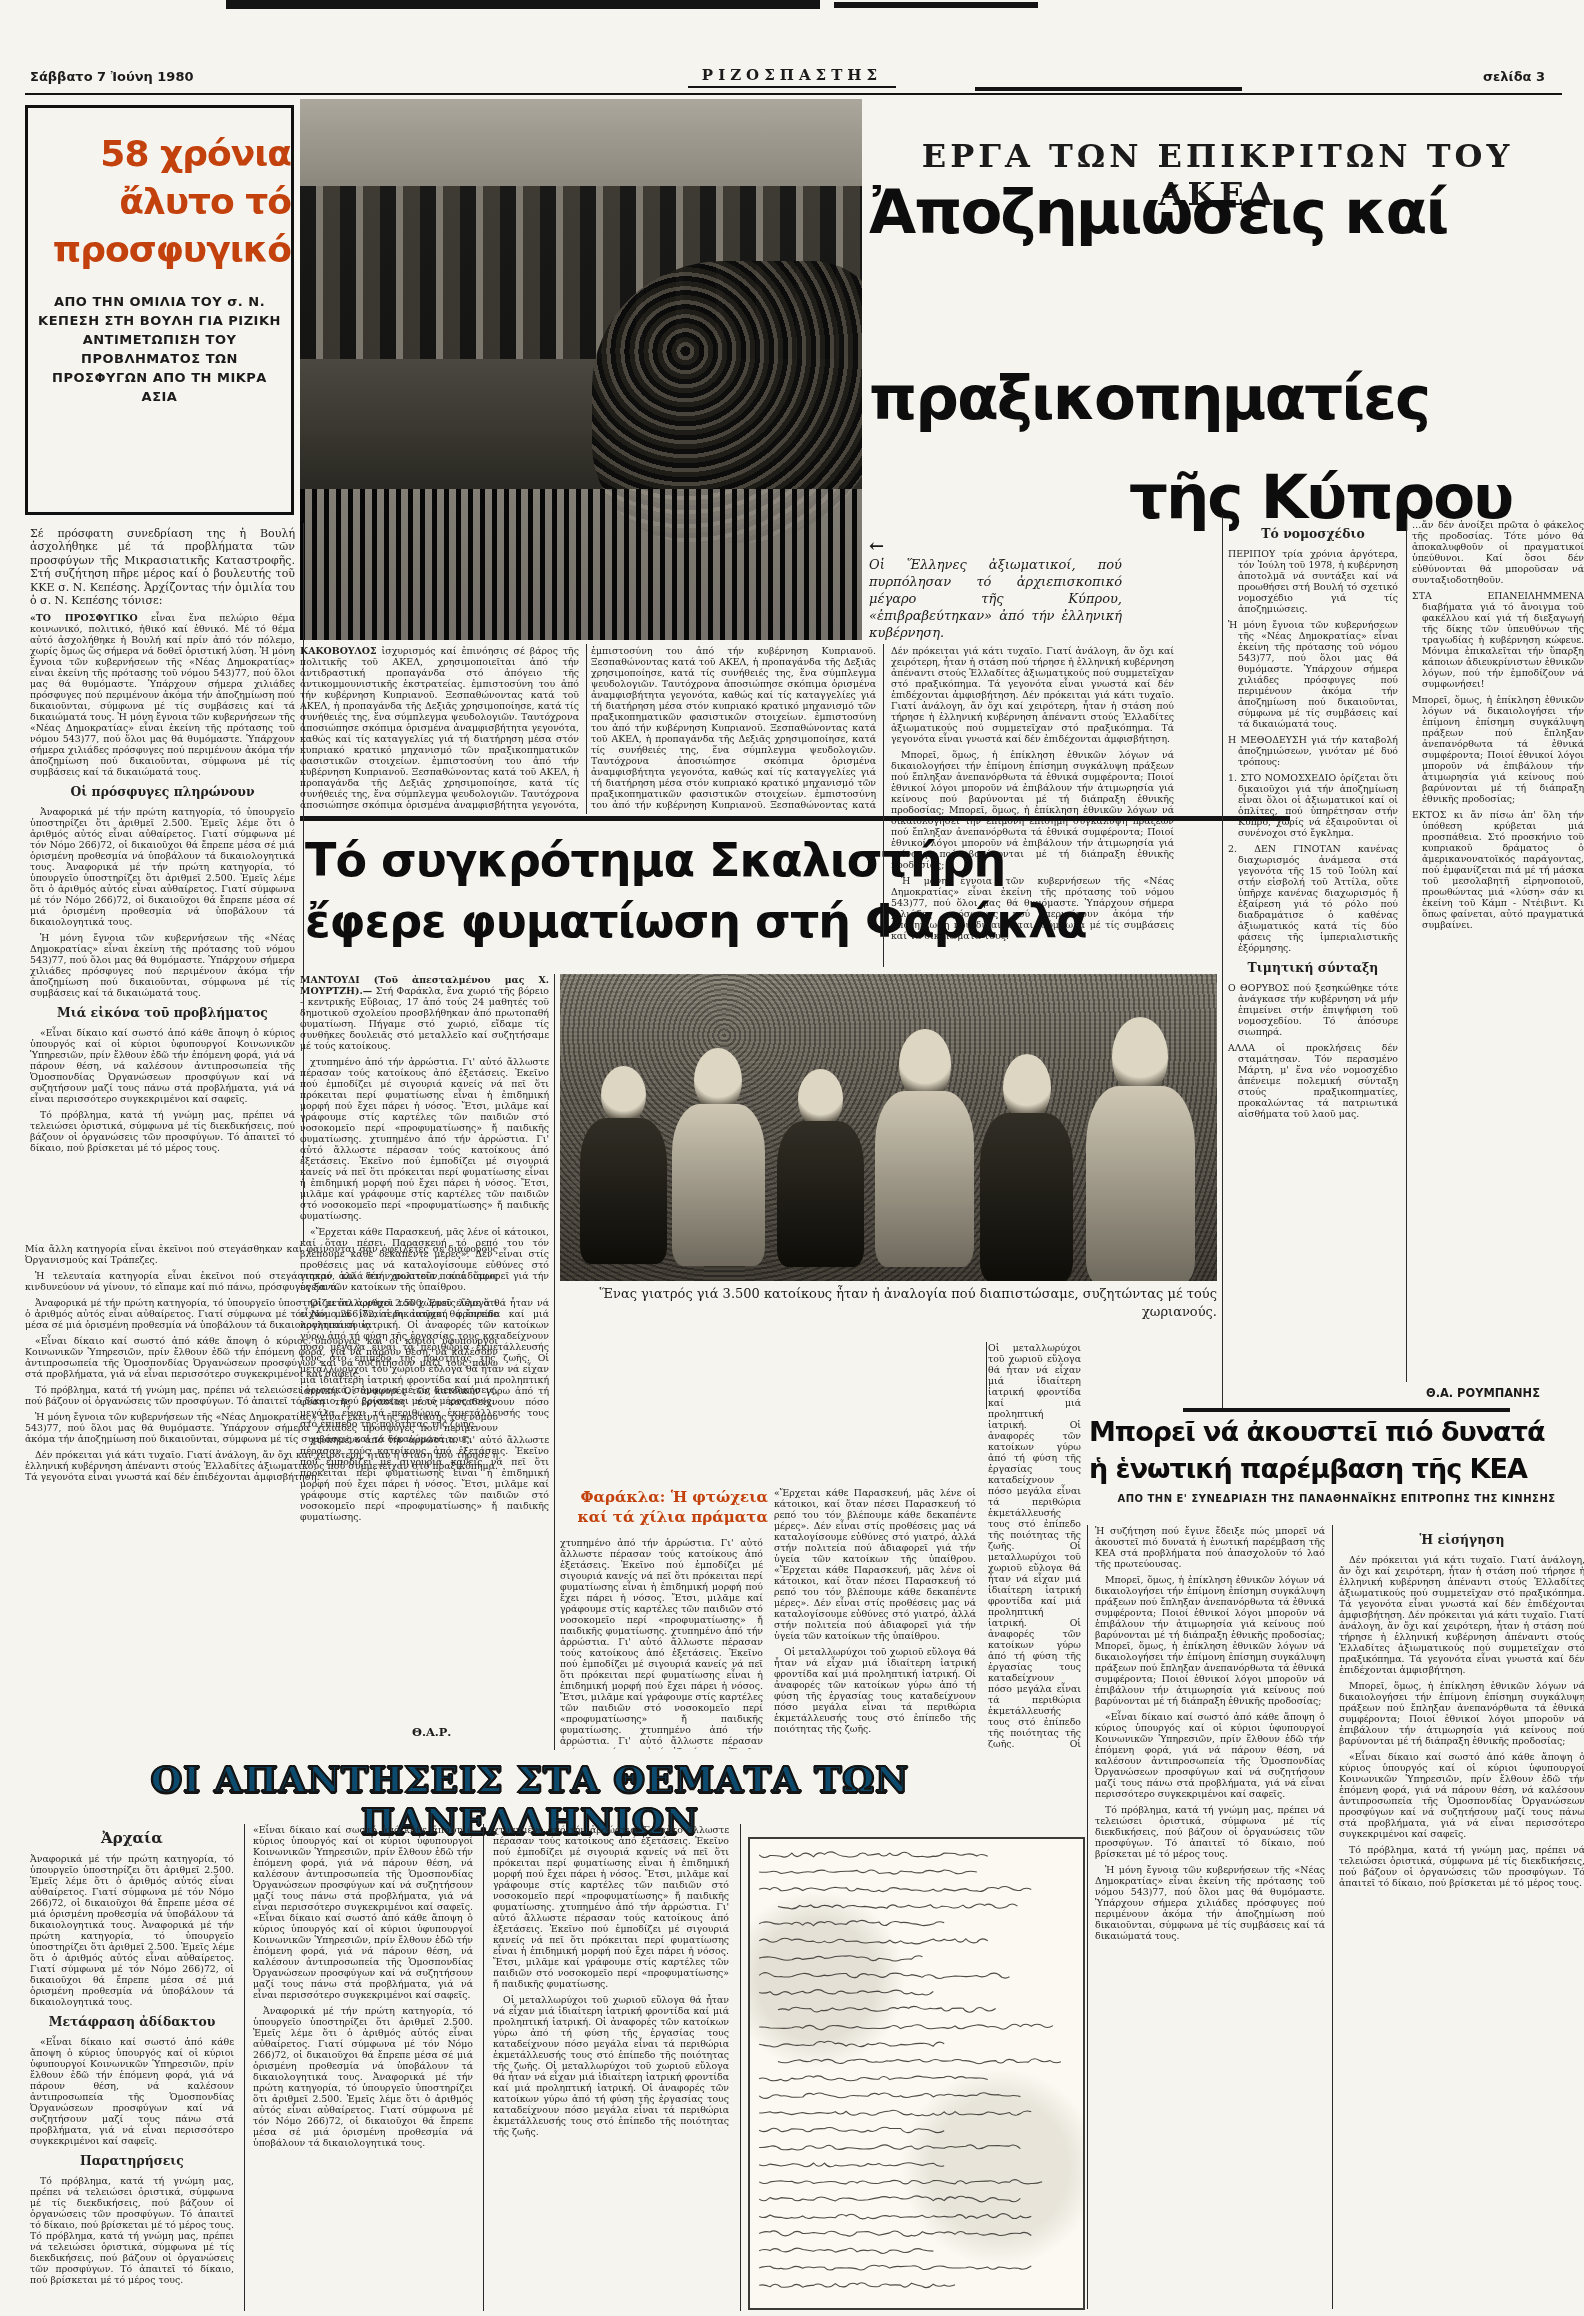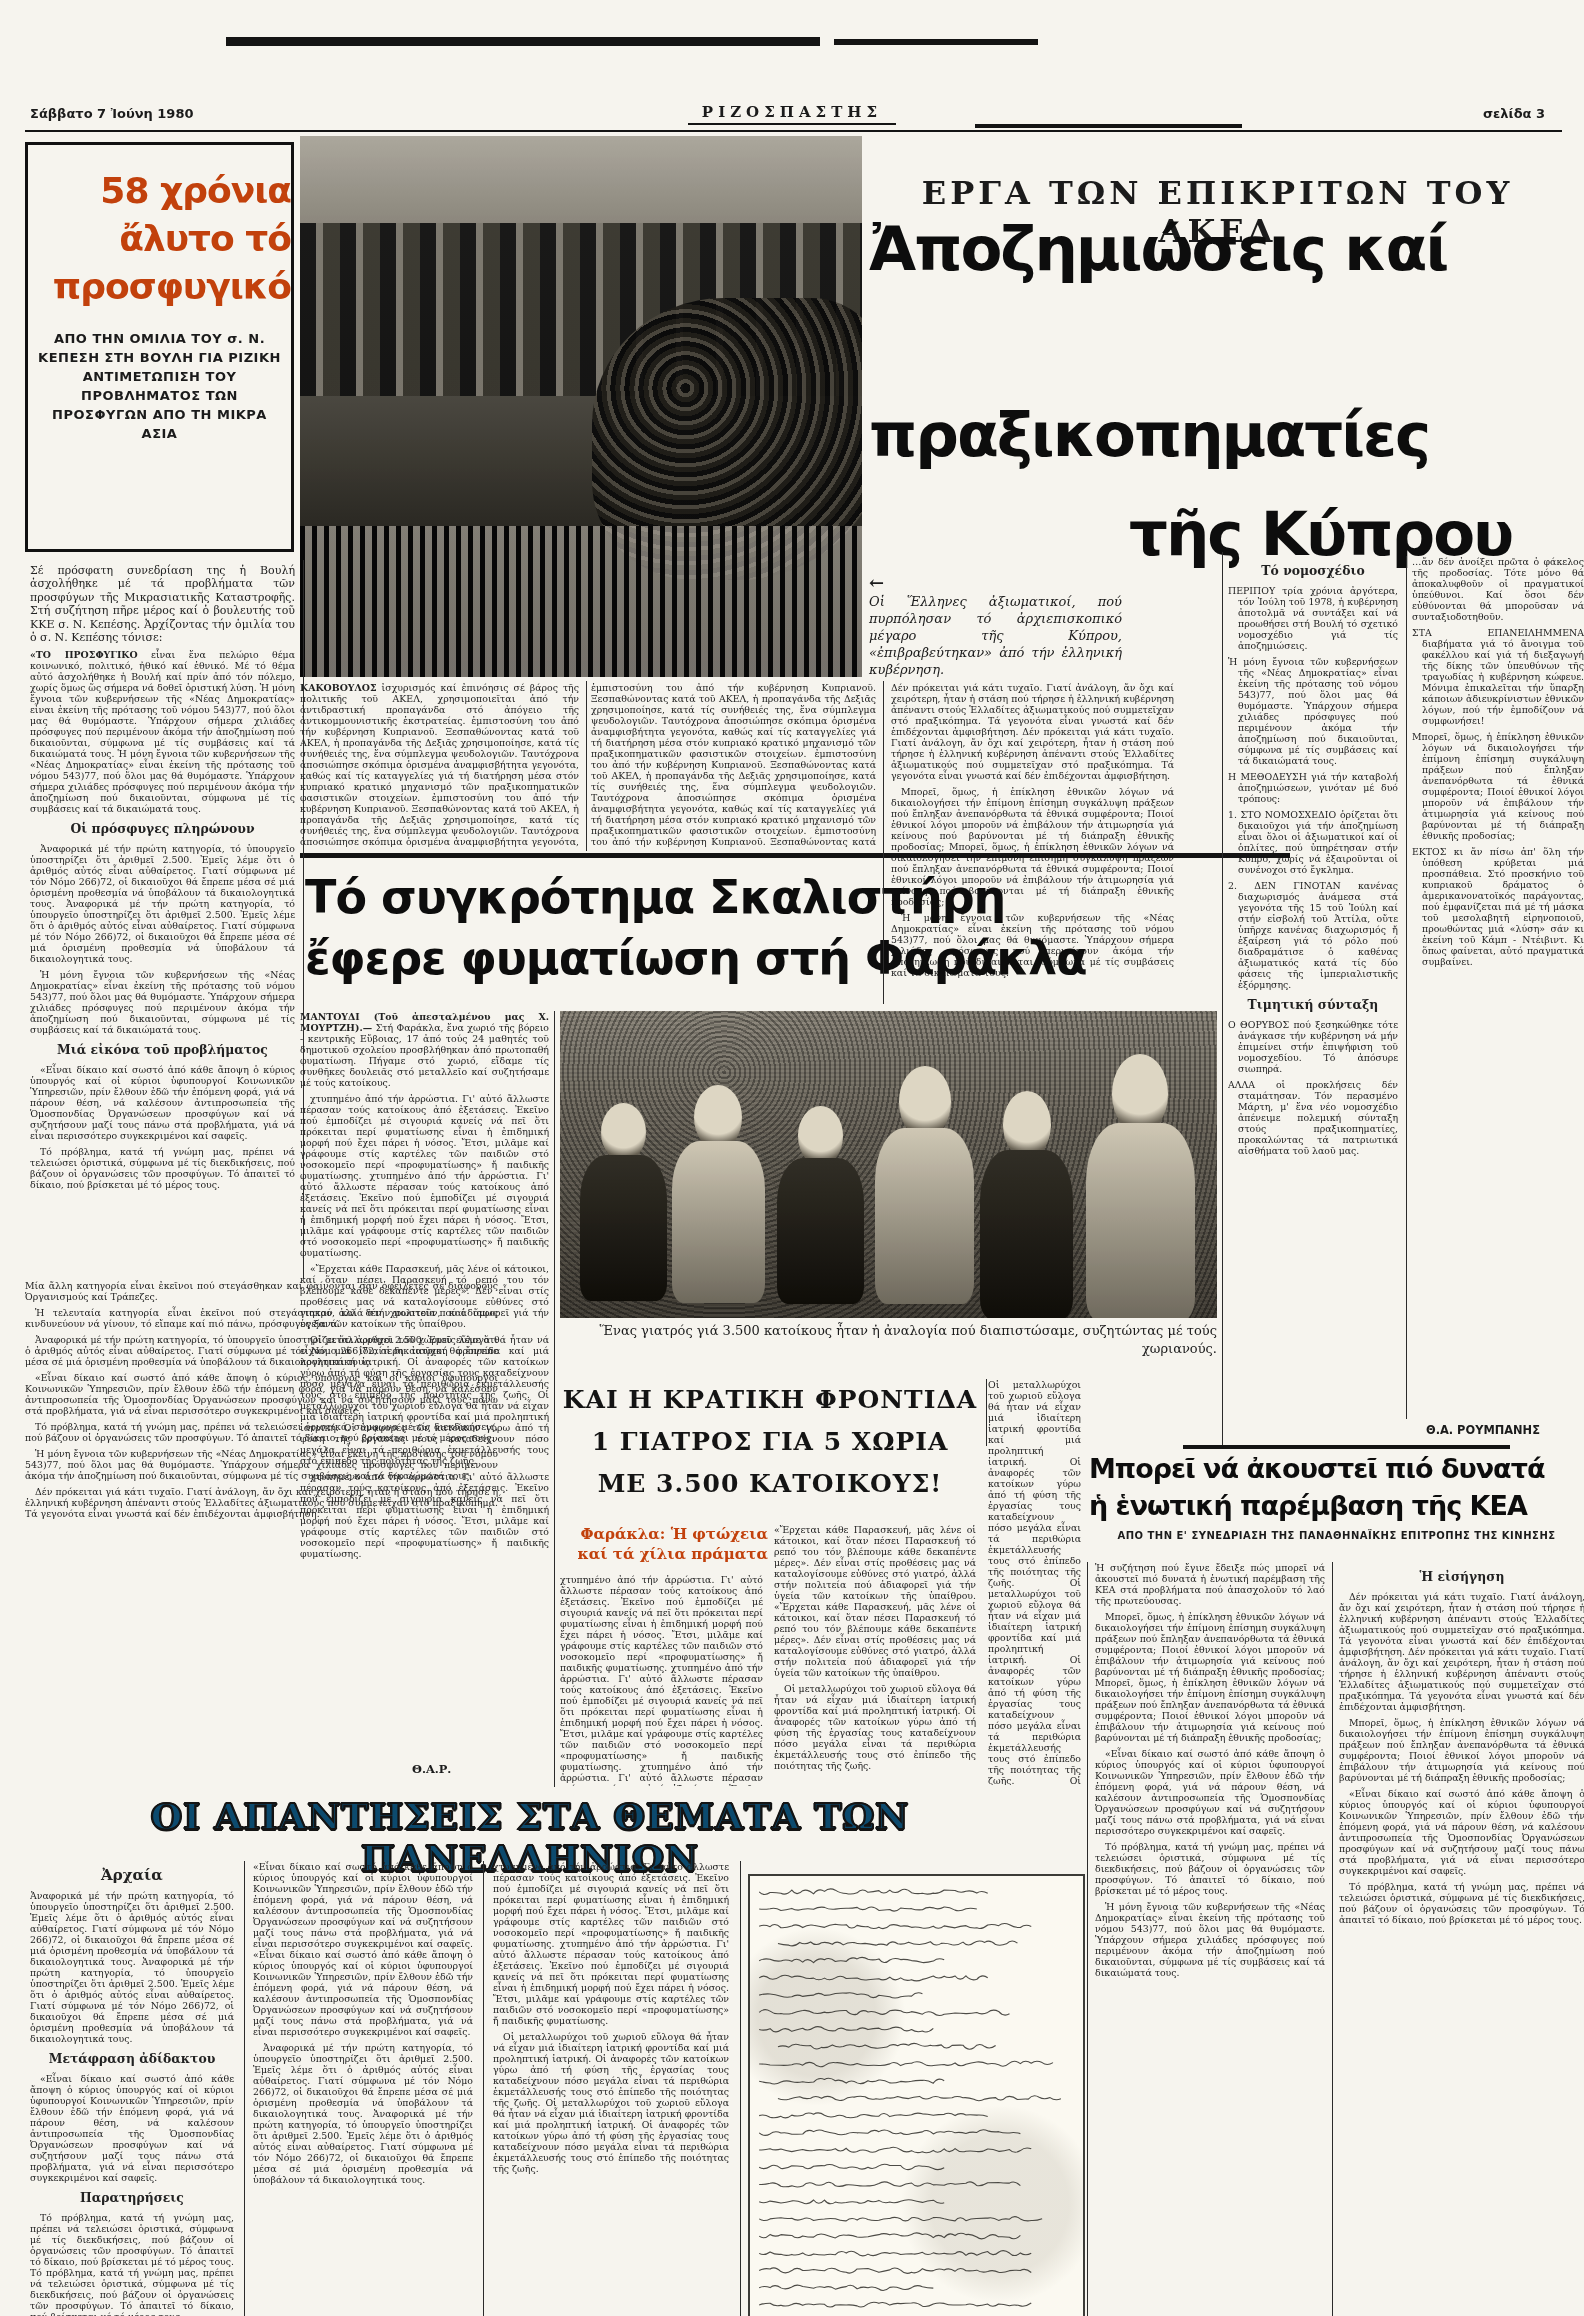--- a/index.html
+++ b/index.html
@@ -1,18 +1,18 @@
 <!DOCTYPE html>
 <html lang="el"><head>
 <meta charset="utf-8">
 <style>
   html,body{margin:0;padding:0;background:#dddbd4;}
   .page{position:relative;width:1584px;height:2317px;background:#f6f4ee;
         font-family:"DejaVu Serif","Liberation Serif",serif;color:#1b1b1b;overflow:hidden;}
-  .abs{position:absolute;margin-top:37px;}
+  .abs{position:absolute;}
   .sans{font-family:"DejaVu Sans","Liberation Sans",sans-serif;}
   .rule-h{background:#141414;}
   .rule-v{background:#2b2b2b;width:1px;}
   .col{font-size:9.4px;line-height:11px;text-align:justify;overflow:hidden;color:#222;hyphens:auto;}
   .col p{margin:0 0 5px;text-indent:10px;}
   .col p.noind{text-indent:0;}
   .col .ctr{text-align:center;text-indent:0;font-weight:bold;font-size:12.4px;line-height:15px;margin:7px 0;}
   .col .hang{text-indent:-10px;padding-left:10px;}
   .lede{font-size:11px;line-height:13.4px;text-indent:0 !important;}
   .headline{font-weight:bold;text-align:right;color:#c2410c;}
@@ -164,25 +164,20 @@
     <div class="photo2-base"></div>
     <div class="fig" style="left:3%;top:30%;width:87px;height:198px"></div>
     <div class="fig light" style="left:17%;top:24%;width:93px;height:218px"></div>
     <div class="fig" style="left:33%;top:31%;width:87px;height:198px"></div>
     <div class="fig light" style="left:48%;top:18%;width:99px;height:238px"></div>
     <div class="fig" style="left:64%;top:26%;width:93px;height:228px"></div>
     <div class="fig light" style="left:80%;top:14%;width:109px;height:267px"></div>
   </div>
   <div class="abs caption-ctr" style="left:560px;top:1285px;width:657px">Ἕνας γιατρός γιά 3.500 κατοίκους ἦταν ἡ ἀναλογία πού διαπιστώσαμε, συζητώντας μέ τούς χωριανούς.</div>
 
-  <div class="abs cross" style="left:560px;top:1342px;width:420px">
-    <div>ΚΑΙ Η ΚΡΑΤΙΚΗ ΦΡΟΝΤΙΔΑ</div>
-    <div>1 ΓΙΑΤΡΟΣ ΓΙΑ 5 ΧΩΡΙΑ</div>
-    <div>ΜΕ 3.500 ΚΑΤΟΙΚΟΥΣ!</div>
-  </div>
 
   <div class="abs headline" style="left:560px;top:1487px;width:208px;font-size:15px;line-height:20px">
     <div>Φαράκλα: Ἡ φτώχεια</div>
     <div>καί τά χίλια πράματα</div>
   </div>
   <div class="abs col" style="left:560px;top:1537px;width:203px;height:212px">
     <p class="noind">χτυπημένο ἀπό τήν ἀρρώστια. Γι' αὐτό ἄλλωστε πέρασαν τούς κατοίκους ἀπό ἐξετάσεις. Ἐκεῖνο πού ἐμποδίζει μέ σιγουριά κανείς νά πεῖ ὅτι πρόκειται περί φυματίωσης εἶναι ἡ ἐπιδημική μορφή πού ἔχει πάρει ἡ νόσος. Ἔτσι, μιλᾶμε καί γράφουμε στίς καρτέλες τῶν παιδιῶν στό νοσοκομεῖο περί «προφυματίωσης» ἤ παιδικῆς φυματίωσης. χτυπημένο ἀπό τήν ἀρρώστια. Γι' αὐτό ἄλλωστε πέρασαν τούς κατοίκους ἀπό ἐξετάσεις. Ἐκεῖνο πού ἐμποδίζει μέ σιγουριά κανείς νά πεῖ ὅτι πρόκειται περί φυματίωσης εἶναι ἡ ἐπιδημική μορφή πού ἔχει πάρει ἡ νόσος. Ἔτσι, μιλᾶμε καί γράφουμε στίς καρτέλες τῶν παιδιῶν στό νοσοκομεῖο περί «προφυματίωσης» ἤ παιδικῆς φυματίωσης. χτυπημένο ἀπό τήν ἀρρώστια. Γι' αὐτό ἄλλωστε πέρασαν τούς κατοίκους ἀπό ἐξετάσεις. Ἐκεῖνο πού ἐμποδίζει μέ σιγουριά κανείς νά πεῖ ὅτι πρόκειται περί φυματίωσης εἶναι ἡ ἐπιδημική μορφή πού ἔχει πάρει ἡ νόσος. Ἔτσι, μιλᾶμε καί γράφουμε στίς καρτέλες τῶν παιδιῶν στό νοσοκομεῖο περί «προφυματίωσης» ἤ παιδικῆς φυματίωσης.</p>
   </div>
   <div class="abs col" style="left:774px;top:1487px;width:202px;height:261px">
     <p class="noind">«Ἔρχεται κάθε Παρασκευή, μᾶς λένε οἱ κάτοικοι, καί ὅταν πέσει Παρασκευή τό ρεπό του τόν βλέπουμε κάθε δεκαπέντε μέρες». Δέν εἶναι στίς προθέσεις μας νά καταλογίσουμε εὐθύνες στό γιατρό, ἀλλά στήν πολιτεία πού ἀδιαφορεῖ γιά τήν ὑγεία τῶν κατοίκων τῆς ὑπαίθρου. «Ἔρχεται κάθε Παρασκευή, μᾶς λένε οἱ κάτοικοι, καί ὅταν πέσει Παρασκευή τό ρεπό του τόν βλέπουμε κάθε δεκαπέντε μέρες». Δέν εἶναι στίς προθέσεις μας νά καταλογίσουμε εὐθύνες στό γιατρό, ἀλλά στήν πολιτεία πού ἀδιαφορεῖ γιά τήν ὑγεία τῶν κατοίκων τῆς ὑπαίθρου.</p>

